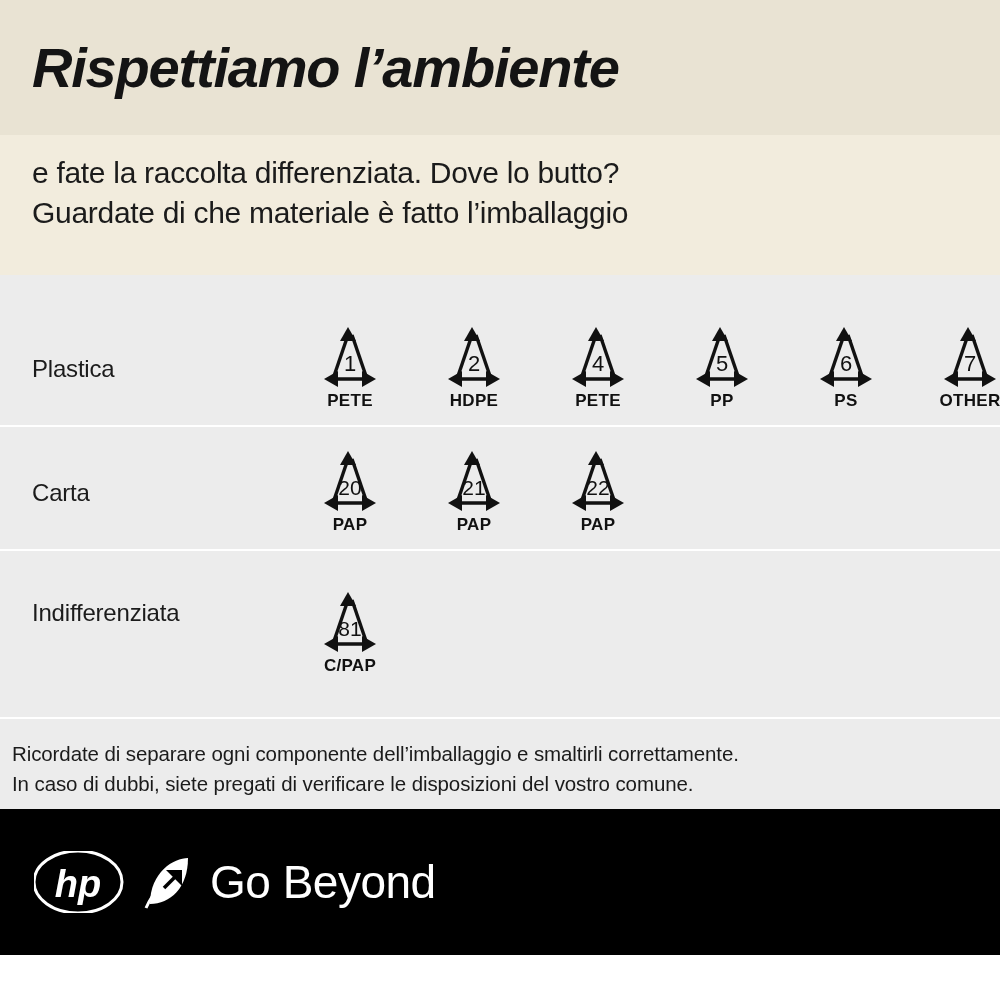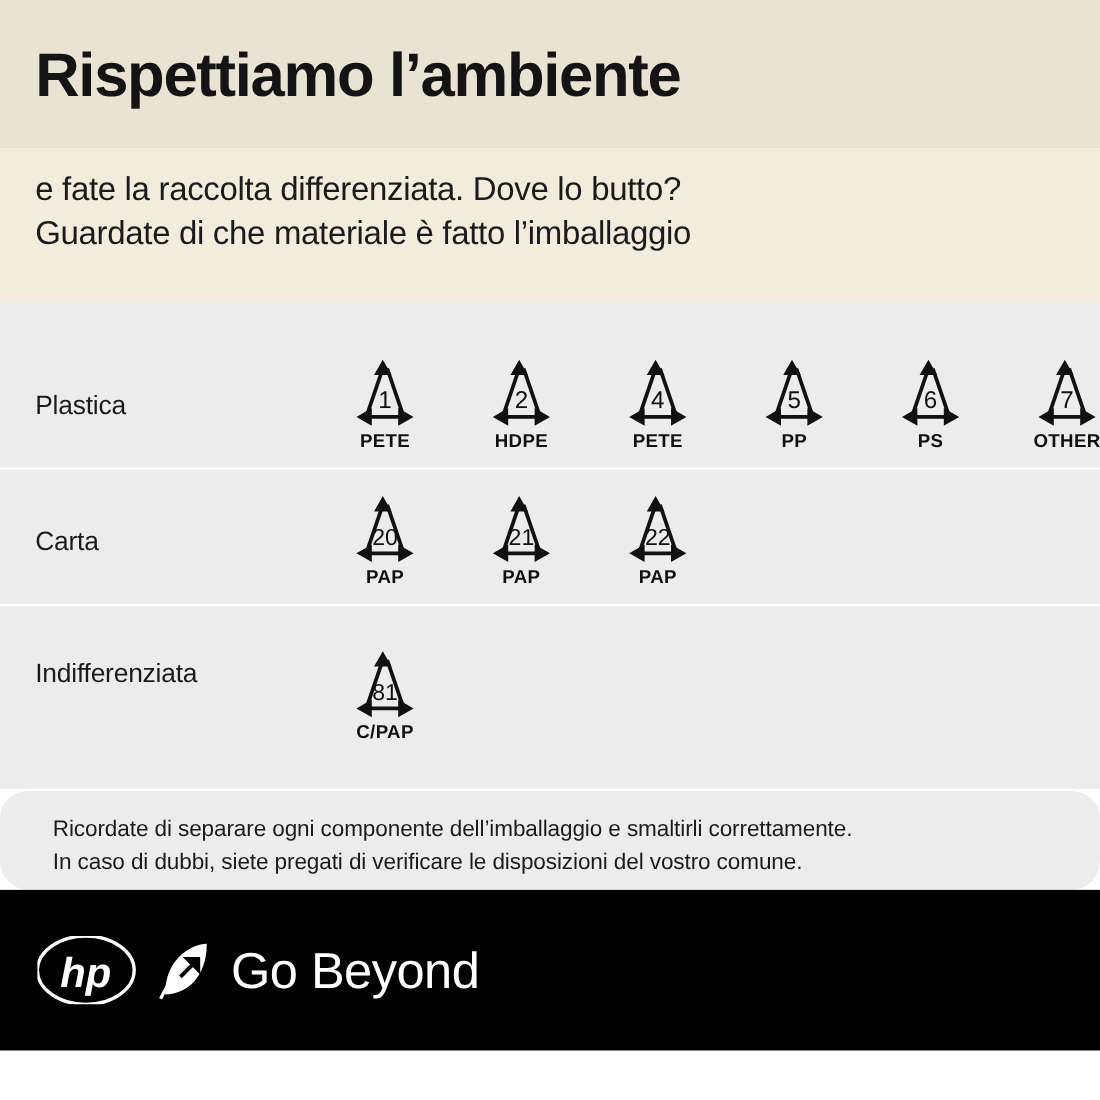--- a/index.html
+++ b/index.html
@@ -20,20 +20,21 @@
   }
 
   
   .band-title {
     background: #e9e3d3;
     padding: 24px 32px 22px 32px;
     box-sizing: border-box;
     height: 135px;
     display: flex;
     align-items: center;
+    font-style: italic;
   }
   .band-title h1 {
     margin: 0;
     font-size: 56px;
     line-height: 1.05;
     font-weight: 700;
     letter-spacing: -1.2px;
     color: #141414;
   }
 
@@ -96,24 +97,23 @@
   }
 
   .row-plastica { height: 150px; }
   .row-carta    { height: 124px; }
   .row-indiff   { height: 168px; align-items: center; }
 
   
   .footnote {
     background: #ececec;
     border-top: 2px solid #ffffff;
-    padding: 20px 32px 22px 48px;
+    padding: 20px 32px 22px 12px;
     box-sizing: border-box;
     height: 92px;
-    border-radius: 26px;
   }
   .footnote p {
     margin: 0;
     font-size: 20.5px;
     line-height: 1.45;
     color: #1b1b1b;
     letter-spacing: -0.1px;
   }
 
   

